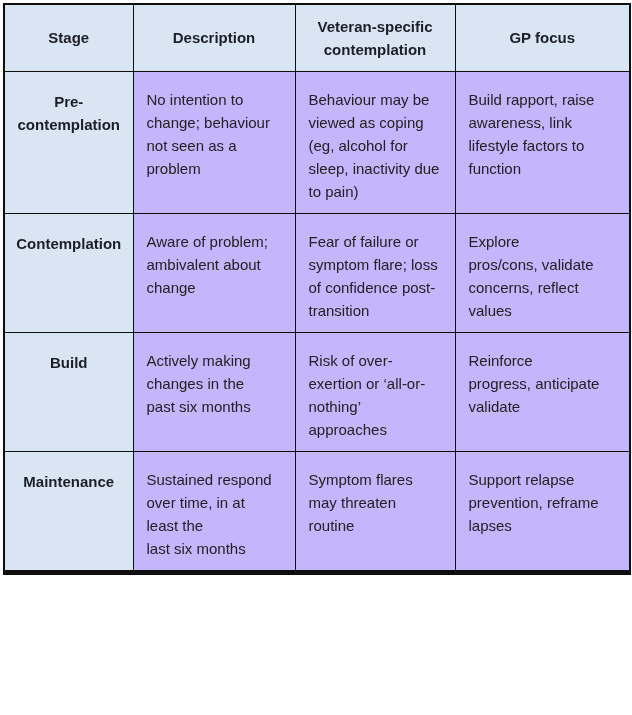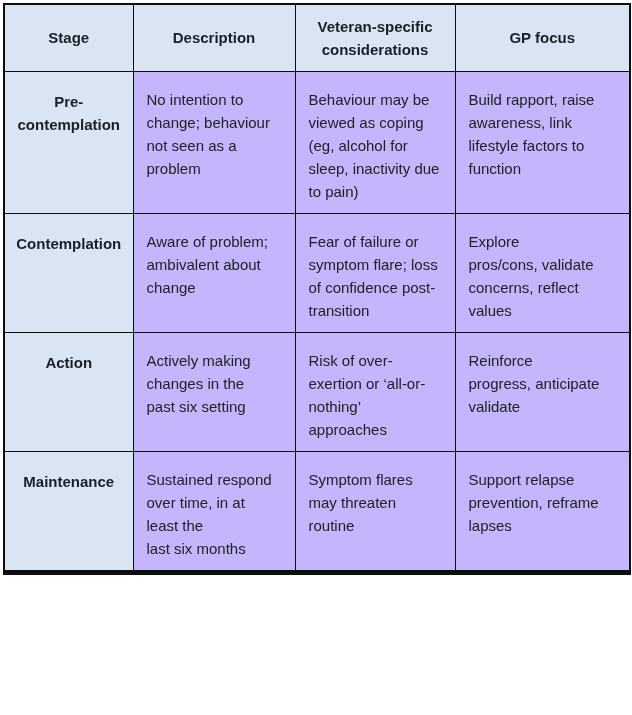--- a/index.html
+++ b/index.html
@@ -88,21 +88,21 @@
       <col class="c1">
         <col class="c2">
         <col class="c3">
         <col class="c4">
     </colgroup>
     <thead>
       <tr class="header-row">
         <th>Stage</th>
         <th>Description</th>
         <th>Veteran-specific
-considerations</th>
+contemplation</th>
         <th>GP focus</th>
       </tr>
     </thead>
     <tbody>
       <tr class="r1">
         <th class="stage-cell">Pre-
 contemplation</th>
         <td>No intention to
 change; behaviour
 not seen as a
@@ -125,24 +125,24 @@
         <td>Fear of failure or
 symptom flare; loss
 of confidence post-
 transition</td>
         <td>Explore
 pros/cons, validate
 concerns, reflect
 values</td>
       </tr>
       <tr class="r4">
-        <th class="stage-cell">Action</th>
+        <th class="stage-cell">Build</th>
         <td>Actively making
 changes in the
-past six setting</td>
+past six months</td>
         <td>Risk of over-
 exertion or ‘all-or-
 nothing’
 approaches</td>
         <td>Reinforce
 progress, anticipate
 validate</td>
       </tr>
       <tr class="r5">
         <th class="stage-cell">Maintenance</th>

